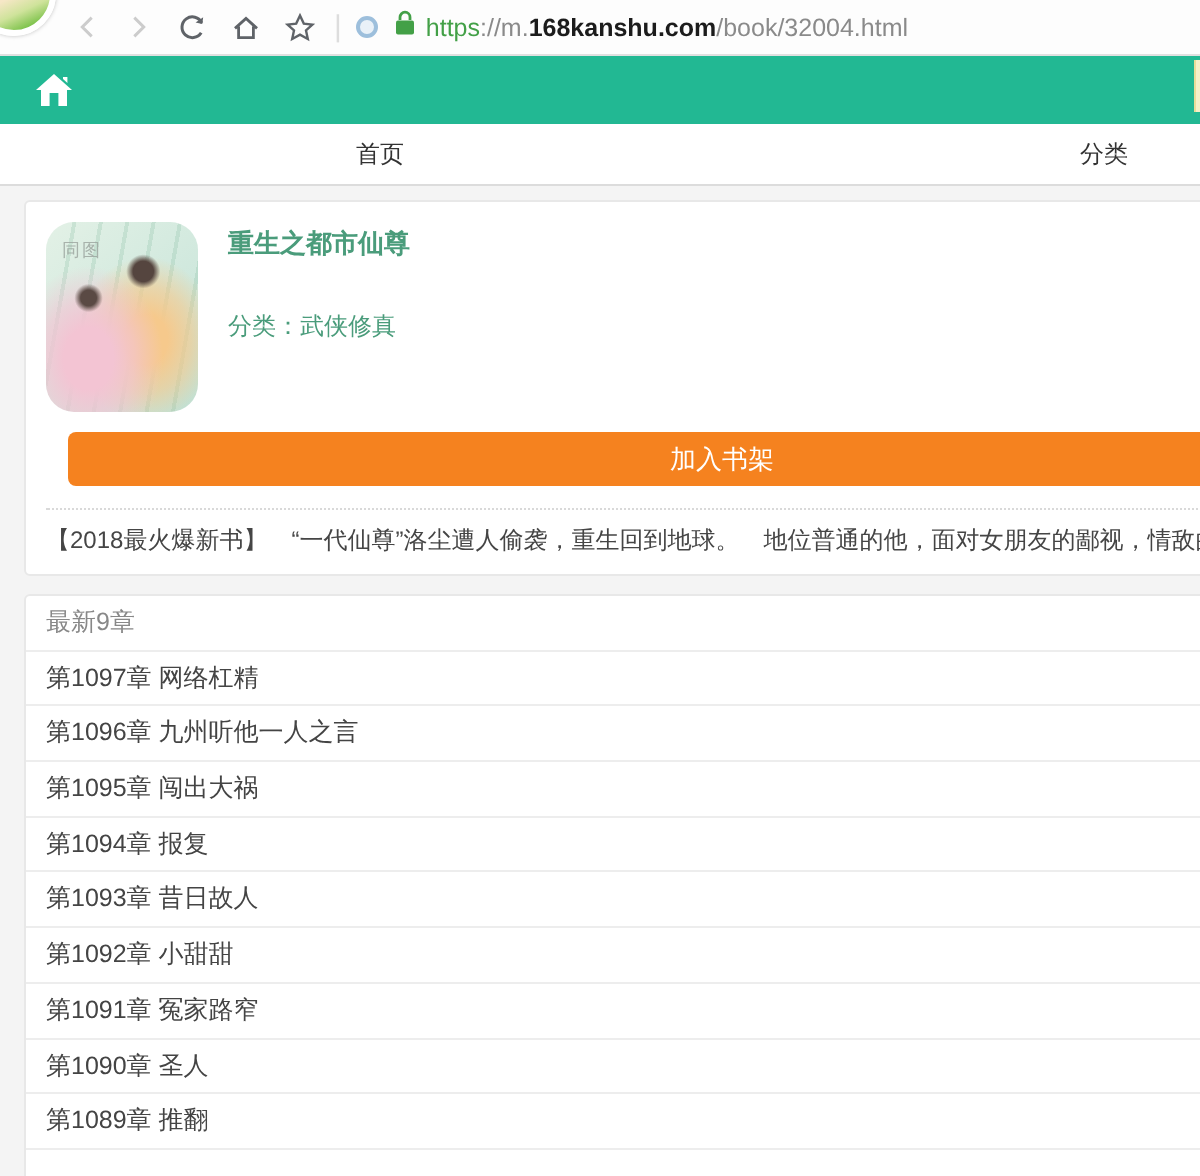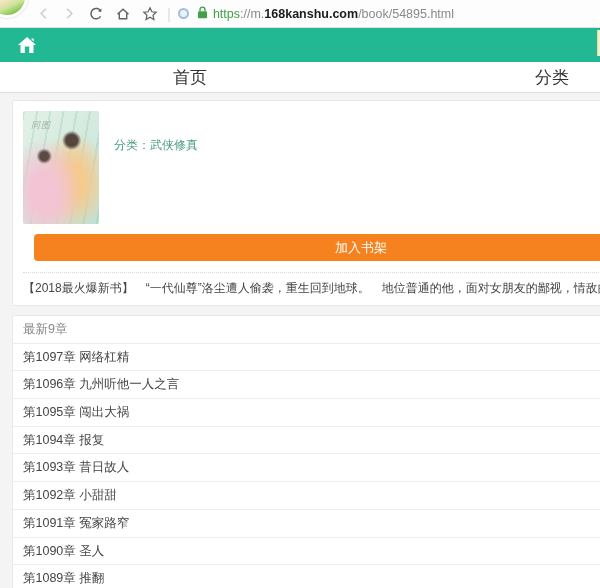--- a/index.html
+++ b/index.html
@@ -27,37 +27,37 @@
   
   .viewport { position:relative; width:600px; height:560px; overflow:hidden; }
   .page { position:relative; width:756px; }
 
   .greenbar { height:34px; background:#22b893; position:relative; }
   .homebtn { position:absolute; left:17px; top:8px; width:20px; height:18px; }
   .edge-strip { position:absolute; left:597px; top:2px; width:3px; height:26px;
                 background:#f6f0c8; border-left:1px solid #e9dc9a; }
 
   .tabs { position:relative; height:31px; background:#fff; border-bottom:1px solid #dcdcdc; }
-  .tab { position:absolute; top:0; height:31px; line-height:31px; font-size:17px;
+  .tab { position:absolute; top:0; height:31px; line-height:31px; font-size:12px;
          color:#333; text-align:center; width:120px; text-decoration:none; display:block; }
   .tab-home { left:130px; } .tab-cat { left:492px; }
 
   
   .card { background:#fff; border:1px solid #e8e8e8; border-radius:3px;
           margin:7px 12px 0 12px; }
   .bookcard { padding:10px 10px 8px 10px; }
   .bookinfo { display:flex; }
-  .cover { width:76px; height:113px; border-radius:2px; position:relative; overflow:hidden;
+  .cover { width:76px; height:95px; border-radius:14px; position:relative; overflow:hidden;
            background:
              radial-gradient(circle at 28% 40%, #5a4a44 0 5%, rgba(90,74,68,0) 9%),
              radial-gradient(circle at 64% 26%, #55453f 0 6%, rgba(85,69,63,0) 10%),
              radial-gradient(ellipse at 28% 72%, #f3c4d3 0 16%, rgba(243,196,211,.65) 30%, rgba(243,196,211,0) 48%),
              radial-gradient(ellipse at 66% 62%, #f6c98c 0 15%, rgba(246,201,140,.6) 32%, rgba(246,201,140,0) 50%),
              repeating-linear-gradient(100deg, rgba(120,180,150,.22) 0 2px, rgba(0,0,0,0) 2px 13px),
-             linear-gradient(135deg,#e3f1e6,#cfe8dd 60%,#bfe0d4); font-style: italic; }
+             linear-gradient(135deg,#e3f1e6,#cfe8dd 60%,#bfe0d4); }
   .cover .wm { position:absolute; left:8px; top:8px; font-size:9px; color:#9aa39d;
                letter-spacing:1px; opacity:.8; }
   .bookmeta { margin-left:15px; padding-top:2px; }
   .booktitle { font-size:13px; color:#4a9c7b; font-weight:bold; }
   .metaline { font-size:12px; color:#4a9c7b; margin-top:24px; }
 
   .shelfbtn { display:block; height:27px; line-height:27px; margin:10px 45px 0 11px;
               background:#f5821f; border-radius:4px; color:#fff; font-size:13px;
               text-align:center; border:none; width:calc(100% - 56px); cursor:pointer; }
 
@@ -113,21 +113,21 @@
 
   <span class="lock"><svg width="11" height="13" viewBox="0 0 11 13">
         <rect x="1" y="5.2" width="9" height="7" rx="1" fill="#43a047"></rect>
         <path d="M3 5 V3.6 a2.5 2.5 0 0 1 5 0 V5" fill="none" stroke="#43a047" stroke-width="1.4"></path>
       </svg></span>
 
   <div class="urlbox">
     <span class="u-https">https</span>
       <span class="u-gray">://m.</span>
       <span class="u-domain">168kanshu.com</span>
-      <span class="u-gray">/book/54895.html</span>
+      <span class="u-gray">/book/32004.html</span>
   </div>
 </div>
 
 <div class="viewport">
 <div class="page">
 
   <div class="greenbar">
     <span class="homebtn">
       <svg width="20" height="18" viewBox="0 0 20 18">
             <path d="M10 1 L19 9 H16.5 V17 H3.5 V9 H1 Z M14.5 2.5 h2.2 v3 l-2.2-2 Z" fill="#ffffff"></path>
@@ -141,20 +141,21 @@
     <a href="#" class="tab tab-home">首页</a>
     <a href="#" class="tab tab-cat">分类</a>
   </div>
 
   <div class="card bookcard">
     <div class="bookinfo">
       <div class="cover">
         <span class="wm">同图</span>
       </div>
       <div class="bookmeta">
+        <div class="booktitle">重生之都市仙尊</div>
         <div class="metaline"><span>分类：</span><span>武侠修真</span></div>
       </div>
     </div>
 
     <button class="shelfbtn">加入书架</button>
 
     <div class="dotted"></div>
     <div class="desc">【2018最火爆新书】　“一代仙尊”洛尘遭人偷袭，重生回到地球。　地位普通的他，面对女朋友的鄙视，情敌的嘲讽，父母</div>
   </div>
 

